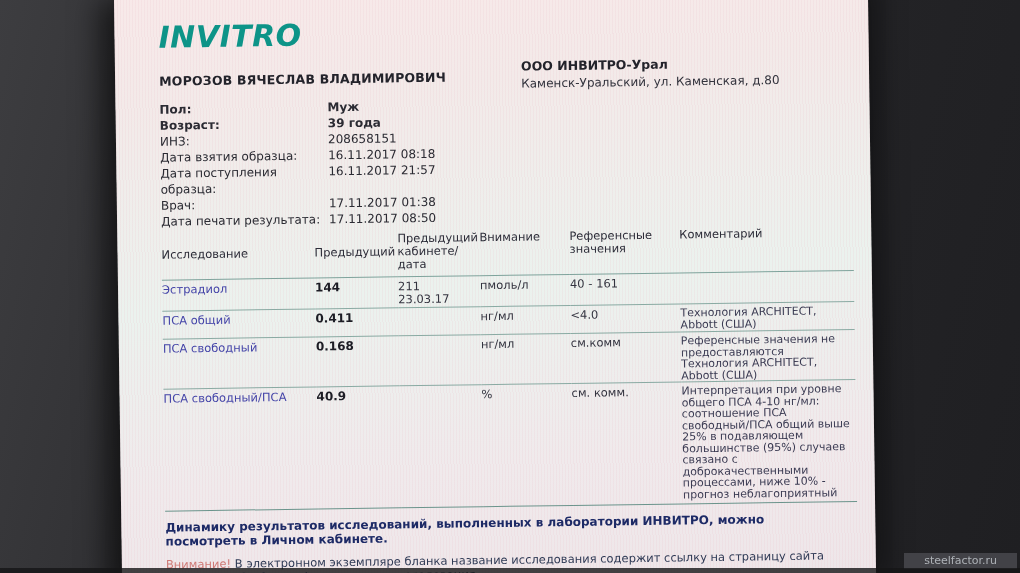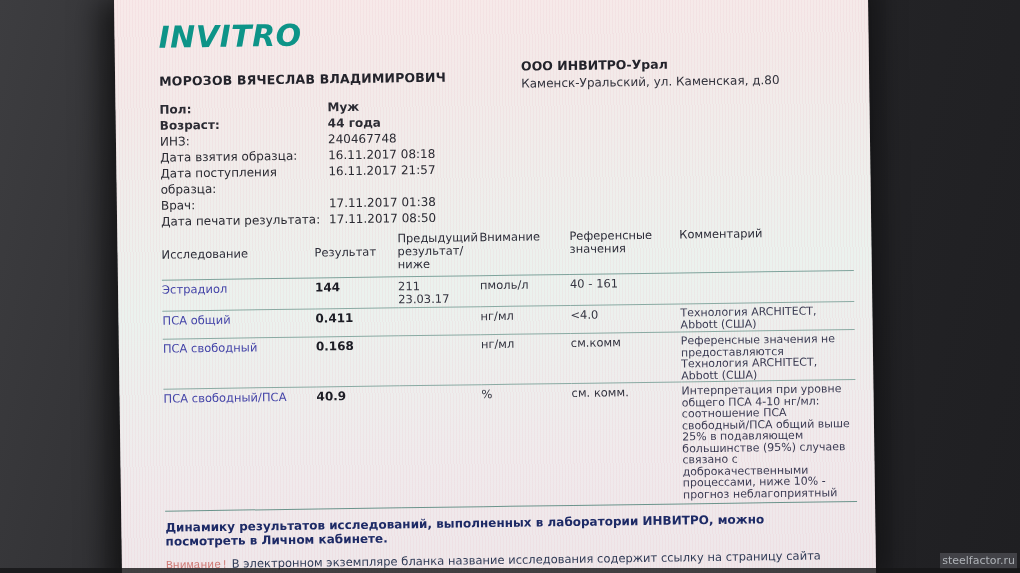--- a/index.html
+++ b/index.html
@@ -61,27 +61,27 @@
   tr.r2 td { height: 28px; }
   tr.r3 td { height: 48px; }
   tr.r4 td { height: 122px; border-bottom: 1px solid #6b948c; }
   td.test { color: #4444a8; font-size: 11.5px; }
   td.result { font-weight: bold; color: #1c1c24; font-size: 12px; }
   td.prev, td.units, td.ref { color: #33333f; }
   td.comment { color: #3a3a52; font-size: 11px; line-height: 11.5px; }
   .footer { margin-top: 10px; }
   .dynamics { font-size: 12px; font-weight: bold; color: #1d2a66; max-width: 648px; line-height: 13.5px; }
   .attention { margin-top: 9px; font-size: 11.5px; line-height: 14px; color: #2f3a55; }
-  .attention .warn { color: #cf7a76; font-family: Liberation Mono, monospace; }
+  .attention .warn { color: #cf7a76; }
   .attention .url { color: #273a8a; font-weight: bold; text-decoration: none; }
   .watermark {
     position: absolute; right: 3px; bottom: 4px;
     background: rgba(70,70,75,0.9);
     color: #aeb2b7; font-size: 11px; line-height: 14px;
-    padding: 1px 2px;
+    padding: 1px 20px;
   }
 </style>
 </head>
 <body>
 
 <div class="scene">
   <div class="page">
 
     <div class="logo">INVITRO</div>
 
@@ -93,25 +93,25 @@
       </div>
     </div>
 
     <div class="info">
       <div class="info-row b">
         <span class="lbl">Пол:</span>
         <span class="val">Муж</span>
       </div>
       <div class="info-row b">
         <span class="lbl">Возраст:</span>
-        <span class="val">44 года</span>
+        <span class="val">39 года</span>
       </div>
       <div class="info-row">
         <span class="lbl">ИНЗ:</span>
-        <span class="val">240467748</span>
+        <span class="val">208658151</span>
       </div>
       <div class="info-row">
         <span class="lbl">Дата взятия образца:</span>
         <span class="val">16.11.2017 08:18</span>
       </div>
       <div class="info-row">
         <span class="lbl">Дата поступления образца:</span>
         <span class="val">16.11.2017 21:57</span>
       </div>
       <div class="info-row">
@@ -129,22 +129,22 @@
         <col style="width:153px">
           <col style="width:83px">
           <col style="width:82px">
         <col style="width:90px">
           <col style="width:110px">
           <col style="width:174px">
       </colgroup>
       <thead>
         <tr>
           <th class="low">Исследование</th>
-          <th class="low">Результат</th>
-          <th>Предыдущий результат/ниже</th>
+          <th class="low">Предыдущий</th>
+          <th>Предыдущий кабинете/дата</th>
           <th>Внимание</th>
           <th>Референсные значения</th>
           <th>Комментарий</th>
         </tr>
       </thead>
       <tbody>
         <tr class="r1">
           <td class="test">Эстрадиол</td>
           <td class="result">144</td>
           <td class="prev">

